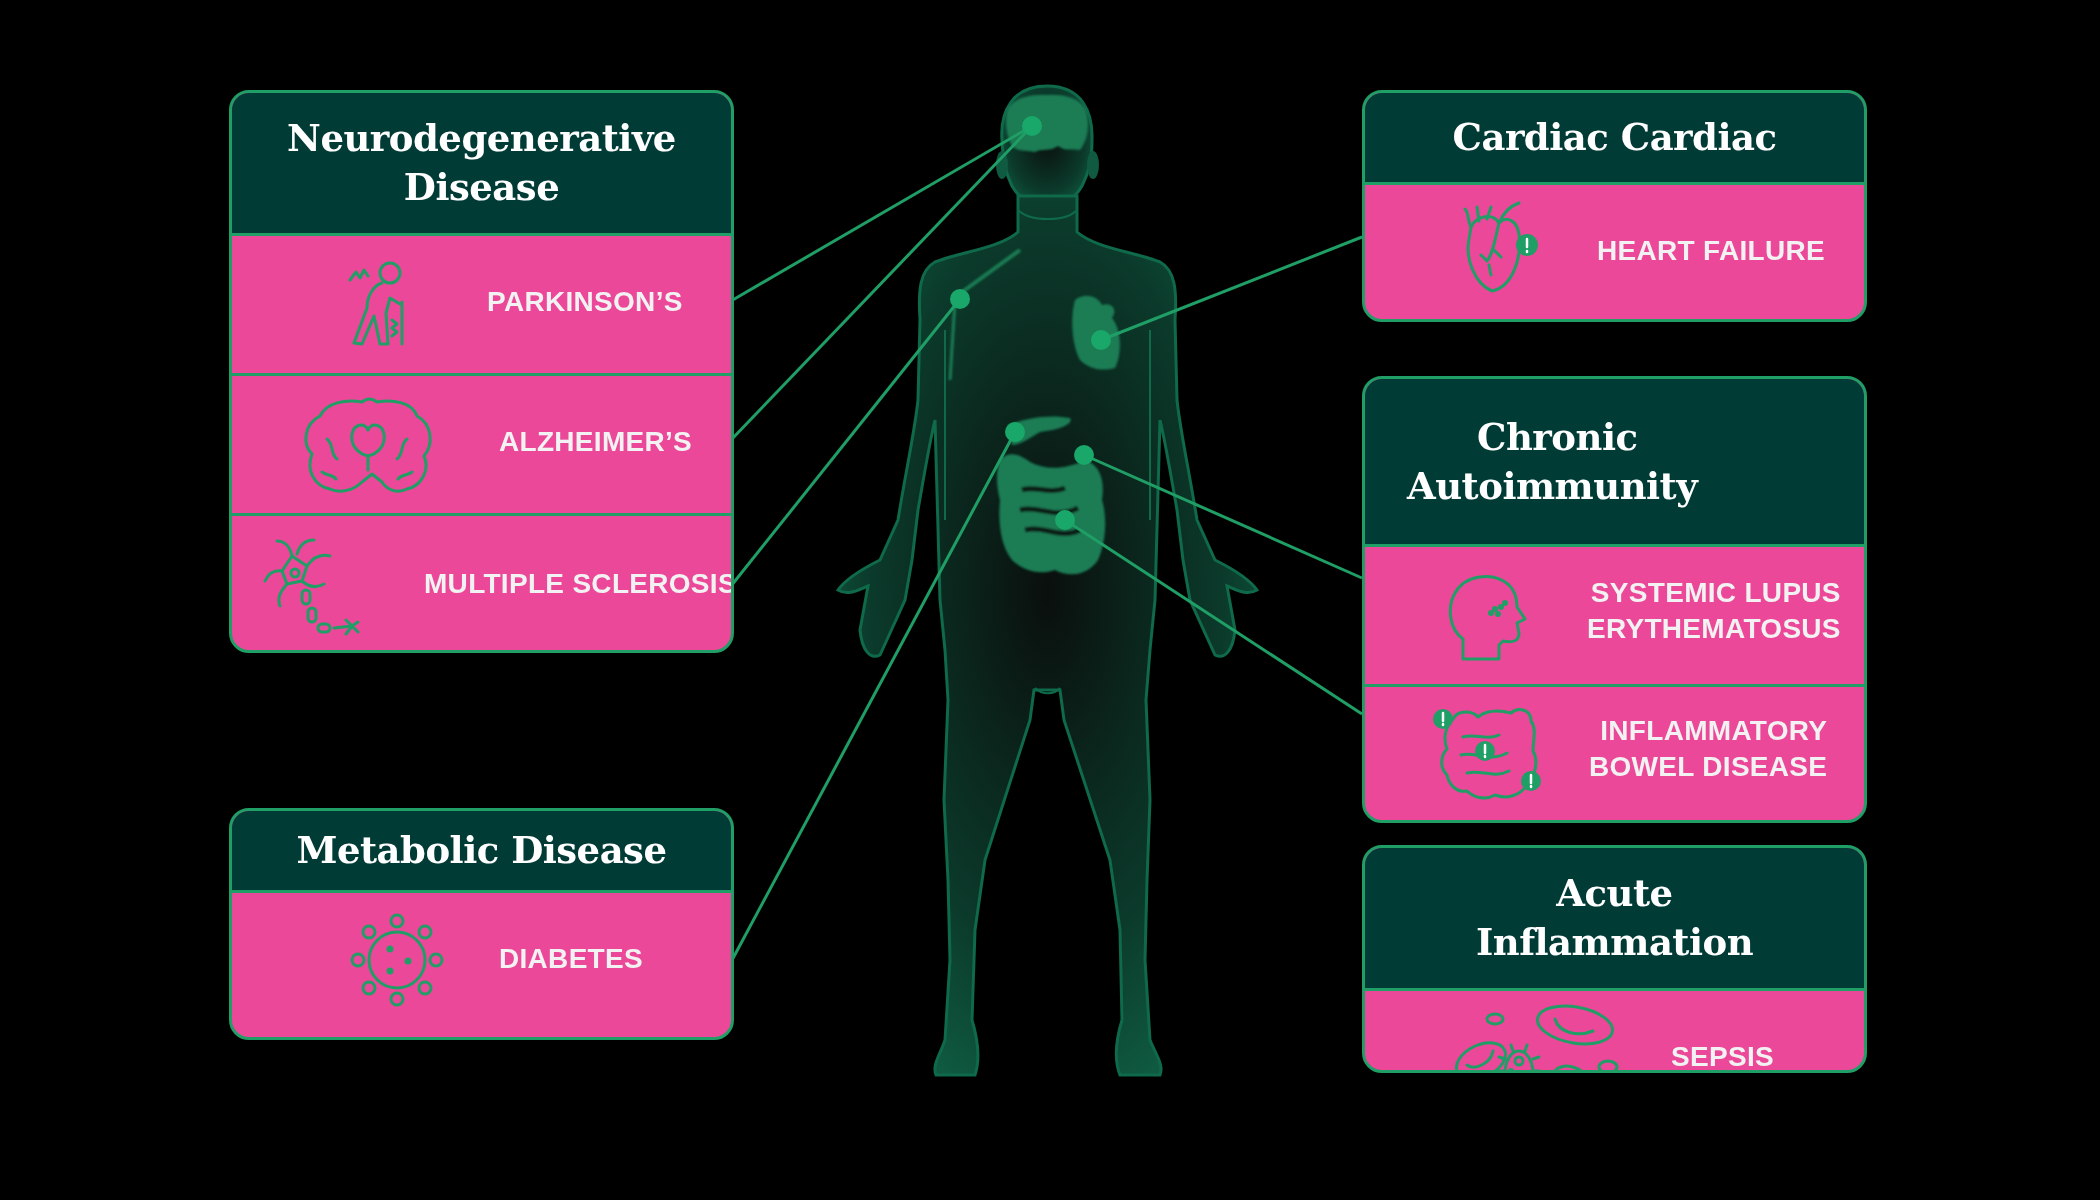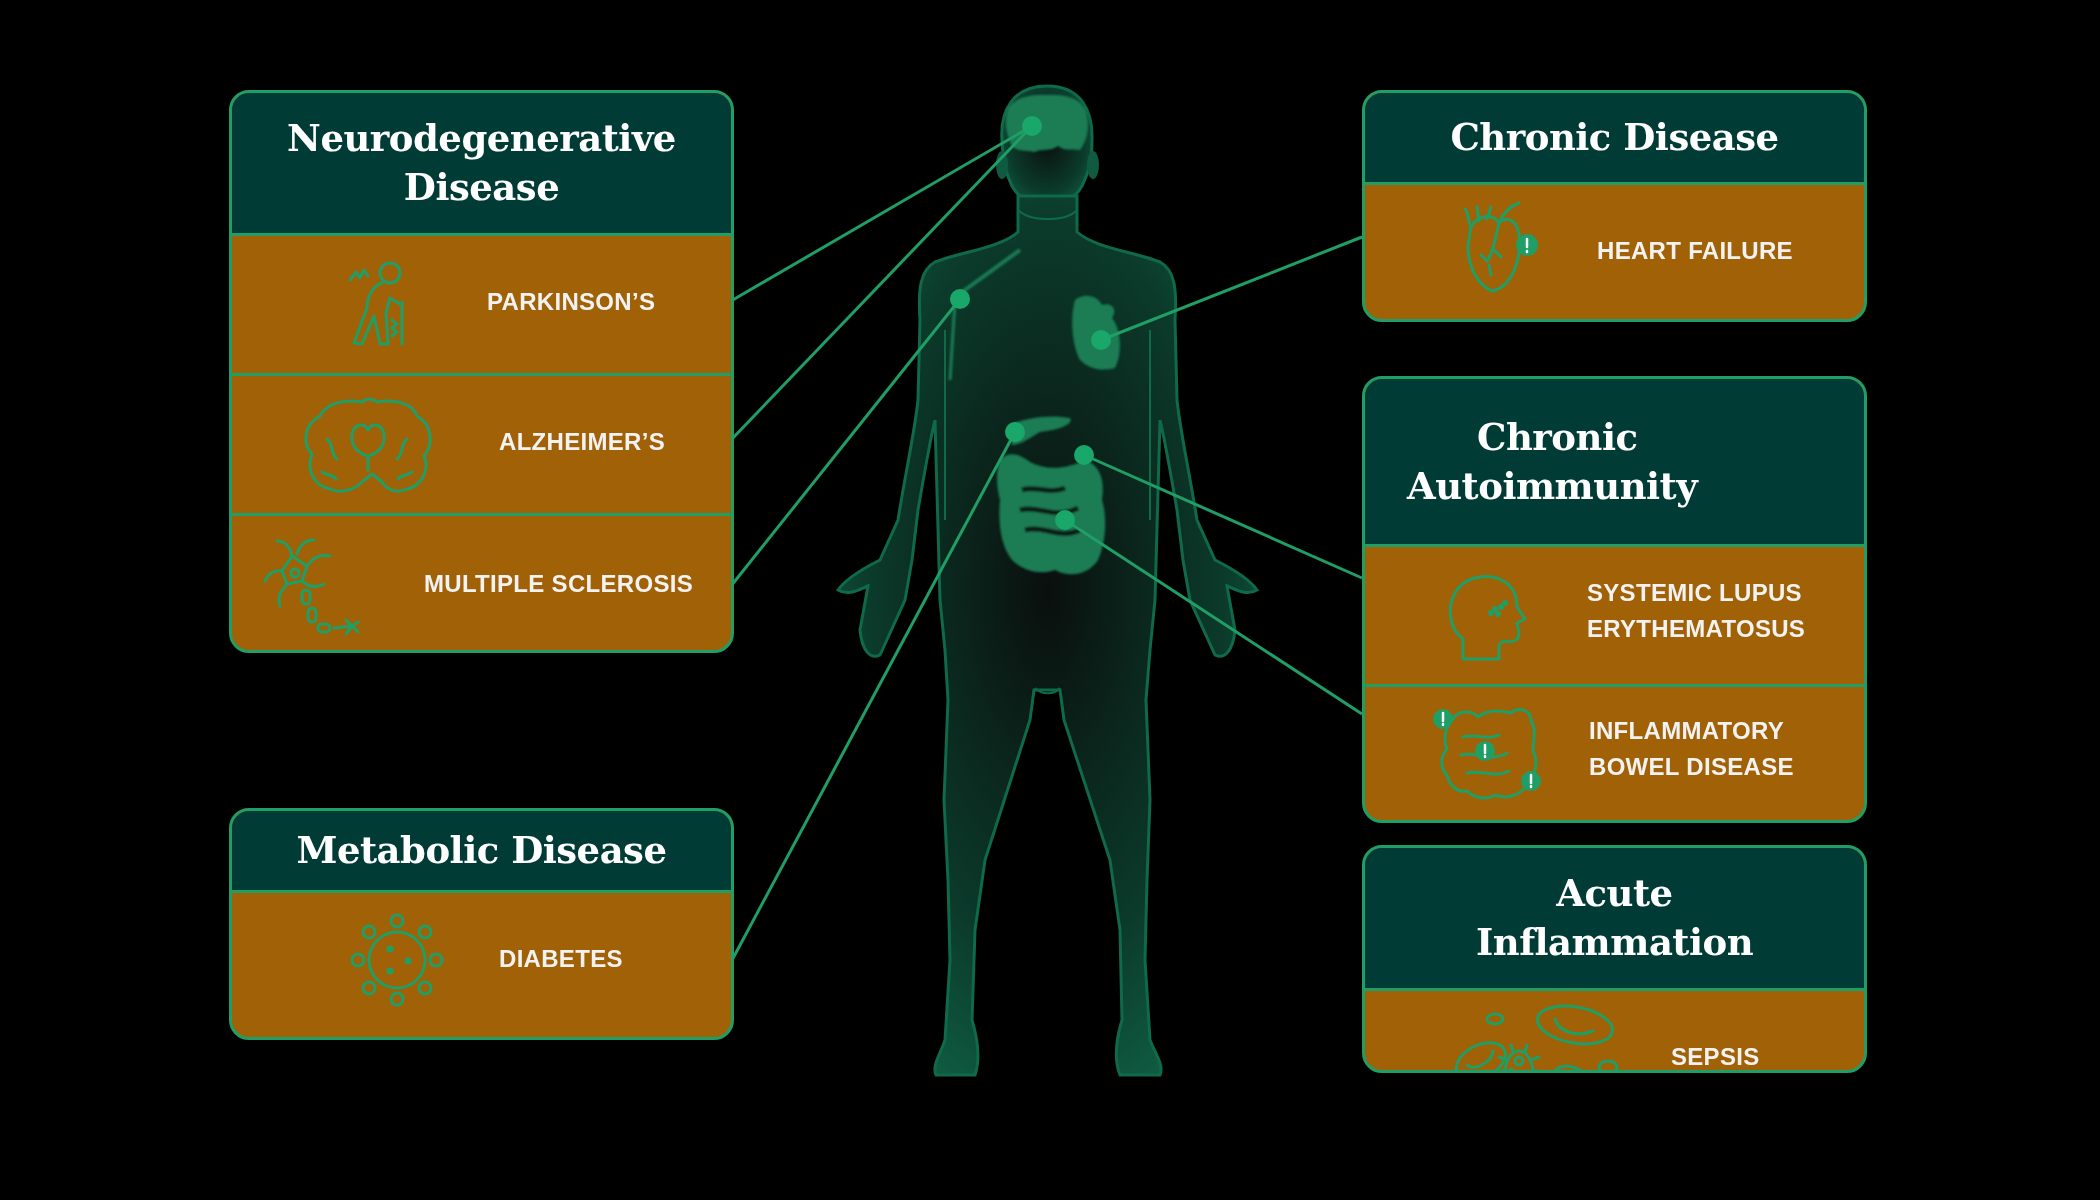--- a/index.html
+++ b/index.html
@@ -1,26 +1,26 @@
 <!DOCTYPE html>
 <html><head>
 <meta charset="utf-8">
 <style>
   html, body { margin:0; padding:0; background:#000; }
   body { width:2100px; height:1200px; position:relative; overflow:hidden; font-family:"Liberation Sans", sans-serif; }
   #stage { position:absolute; left:0; top:0; width:2100px; height:1200px; }
   svg.overlay { position:absolute; left:0; top:0; width:2100px; height:1200px; }
-  .card { position:absolute; border:3px solid #1f9e66; border-radius:20px; background:#a16207; box-sizing:border-box; overflow:hidden; }
+  .card { position:absolute; border:3px solid #1f9e66; border-radius:20px; background:#ec4899; box-sizing:border-box; overflow:hidden; }
   .card-head { background:#003b36; border-bottom:3px solid #1f9e66; box-sizing:border-box; display:flex; align-items:center; justify-content:center; text-align:center; }
   .card-title { font-family:"DejaVu Serif", serif; color:#ffffff; font-weight:bold; font-size:37px; line-height:49px; letter-spacing:-0.5px; }
   .card-title.left { text-align:left; }
   .row { position:relative; box-sizing:border-box; border-bottom:3px solid #1f9e66; display:flex; align-items:center; }
   .row:last-child { border-bottom:none; }
   .row-icon { position:absolute; }
-  .row-label { position:absolute; color:#f2f2f2; font-family:"Liberation Sans", sans-serif; font-weight:bold; font-size:24px; line-height:36px; letter-spacing:0.3px; white-space:nowrap; }
+  .row-label { position:absolute; color:#f2f2f2; font-family:"Liberation Sans", sans-serif; font-weight:bold; font-size:28px; line-height:36px; letter-spacing:0.3px; white-space:nowrap;text-align:right; }
 </style>
 </head>
 <body>
 
 <div id="stage">
 
   <svg class="overlay" viewBox="0 0 2100 1200">
     <defs>
       <radialGradient id="bodyGrad" cx="50%" cy="45%" r="60%">
         <stop offset="0%" stop-color="#0a0f0d"></stop>
@@ -151,21 +151,21 @@
         <circle cx="40" cy="36" r="2" fill="#1f9e66"></circle>
           <circle cx="58" cy="48" r="2" fill="#1f9e66"></circle>
           <circle cx="40" cy="58" r="2" fill="#1f9e66"></circle>
       </svg>
       <div class="row-label" style="left:267px; top:48px;">DIABETES</div>
     </div>
   </div>
 
   <div class="card" style="left:1362px; top:90px; width:505px; height:232px;">
     <div class="card-head" style="height:92px;">
-      <div class="card-title">Chronic Disease</div>
+      <div class="card-title">Cardiac Cardiac</div>
     </div>
     <div class="row" style="height:134px;">
       <svg class="row-icon" style="left:92px; top:14px;" width="90" height="100" viewBox="0 0 90 100" fill="none" stroke="#1f9e66" stroke-width="3" stroke-linecap="round" stroke-linejoin="round">
         <path d="M12 40 C8 60 18 85 35 92 C55 88 65 60 62 35 C60 22 50 16 42 24 C36 14 20 16 14 28 Z"></path>
         <path d="M14 28 C10 20 12 14 8 10 M22 22 L20 8 M30 20 L34 8 M42 24 C48 10 56 6 62 4"></path>
         <path d="M42 24 C38 40 36 55 30 62 M36 50 L44 58 M30 62 L24 56 M32 66 L34 76"></path>
         <circle cx="70" cy="46" r="11" fill="#1f9e66" stroke="none"></circle>
         <path d="M70 40 L70 48 M70 52 L70 53" stroke="#ffffff" stroke-width="2.5"></path>
       </svg>
       <div class="row-label" style="left:232px; top:48px;">HEART FAILURE</div>

